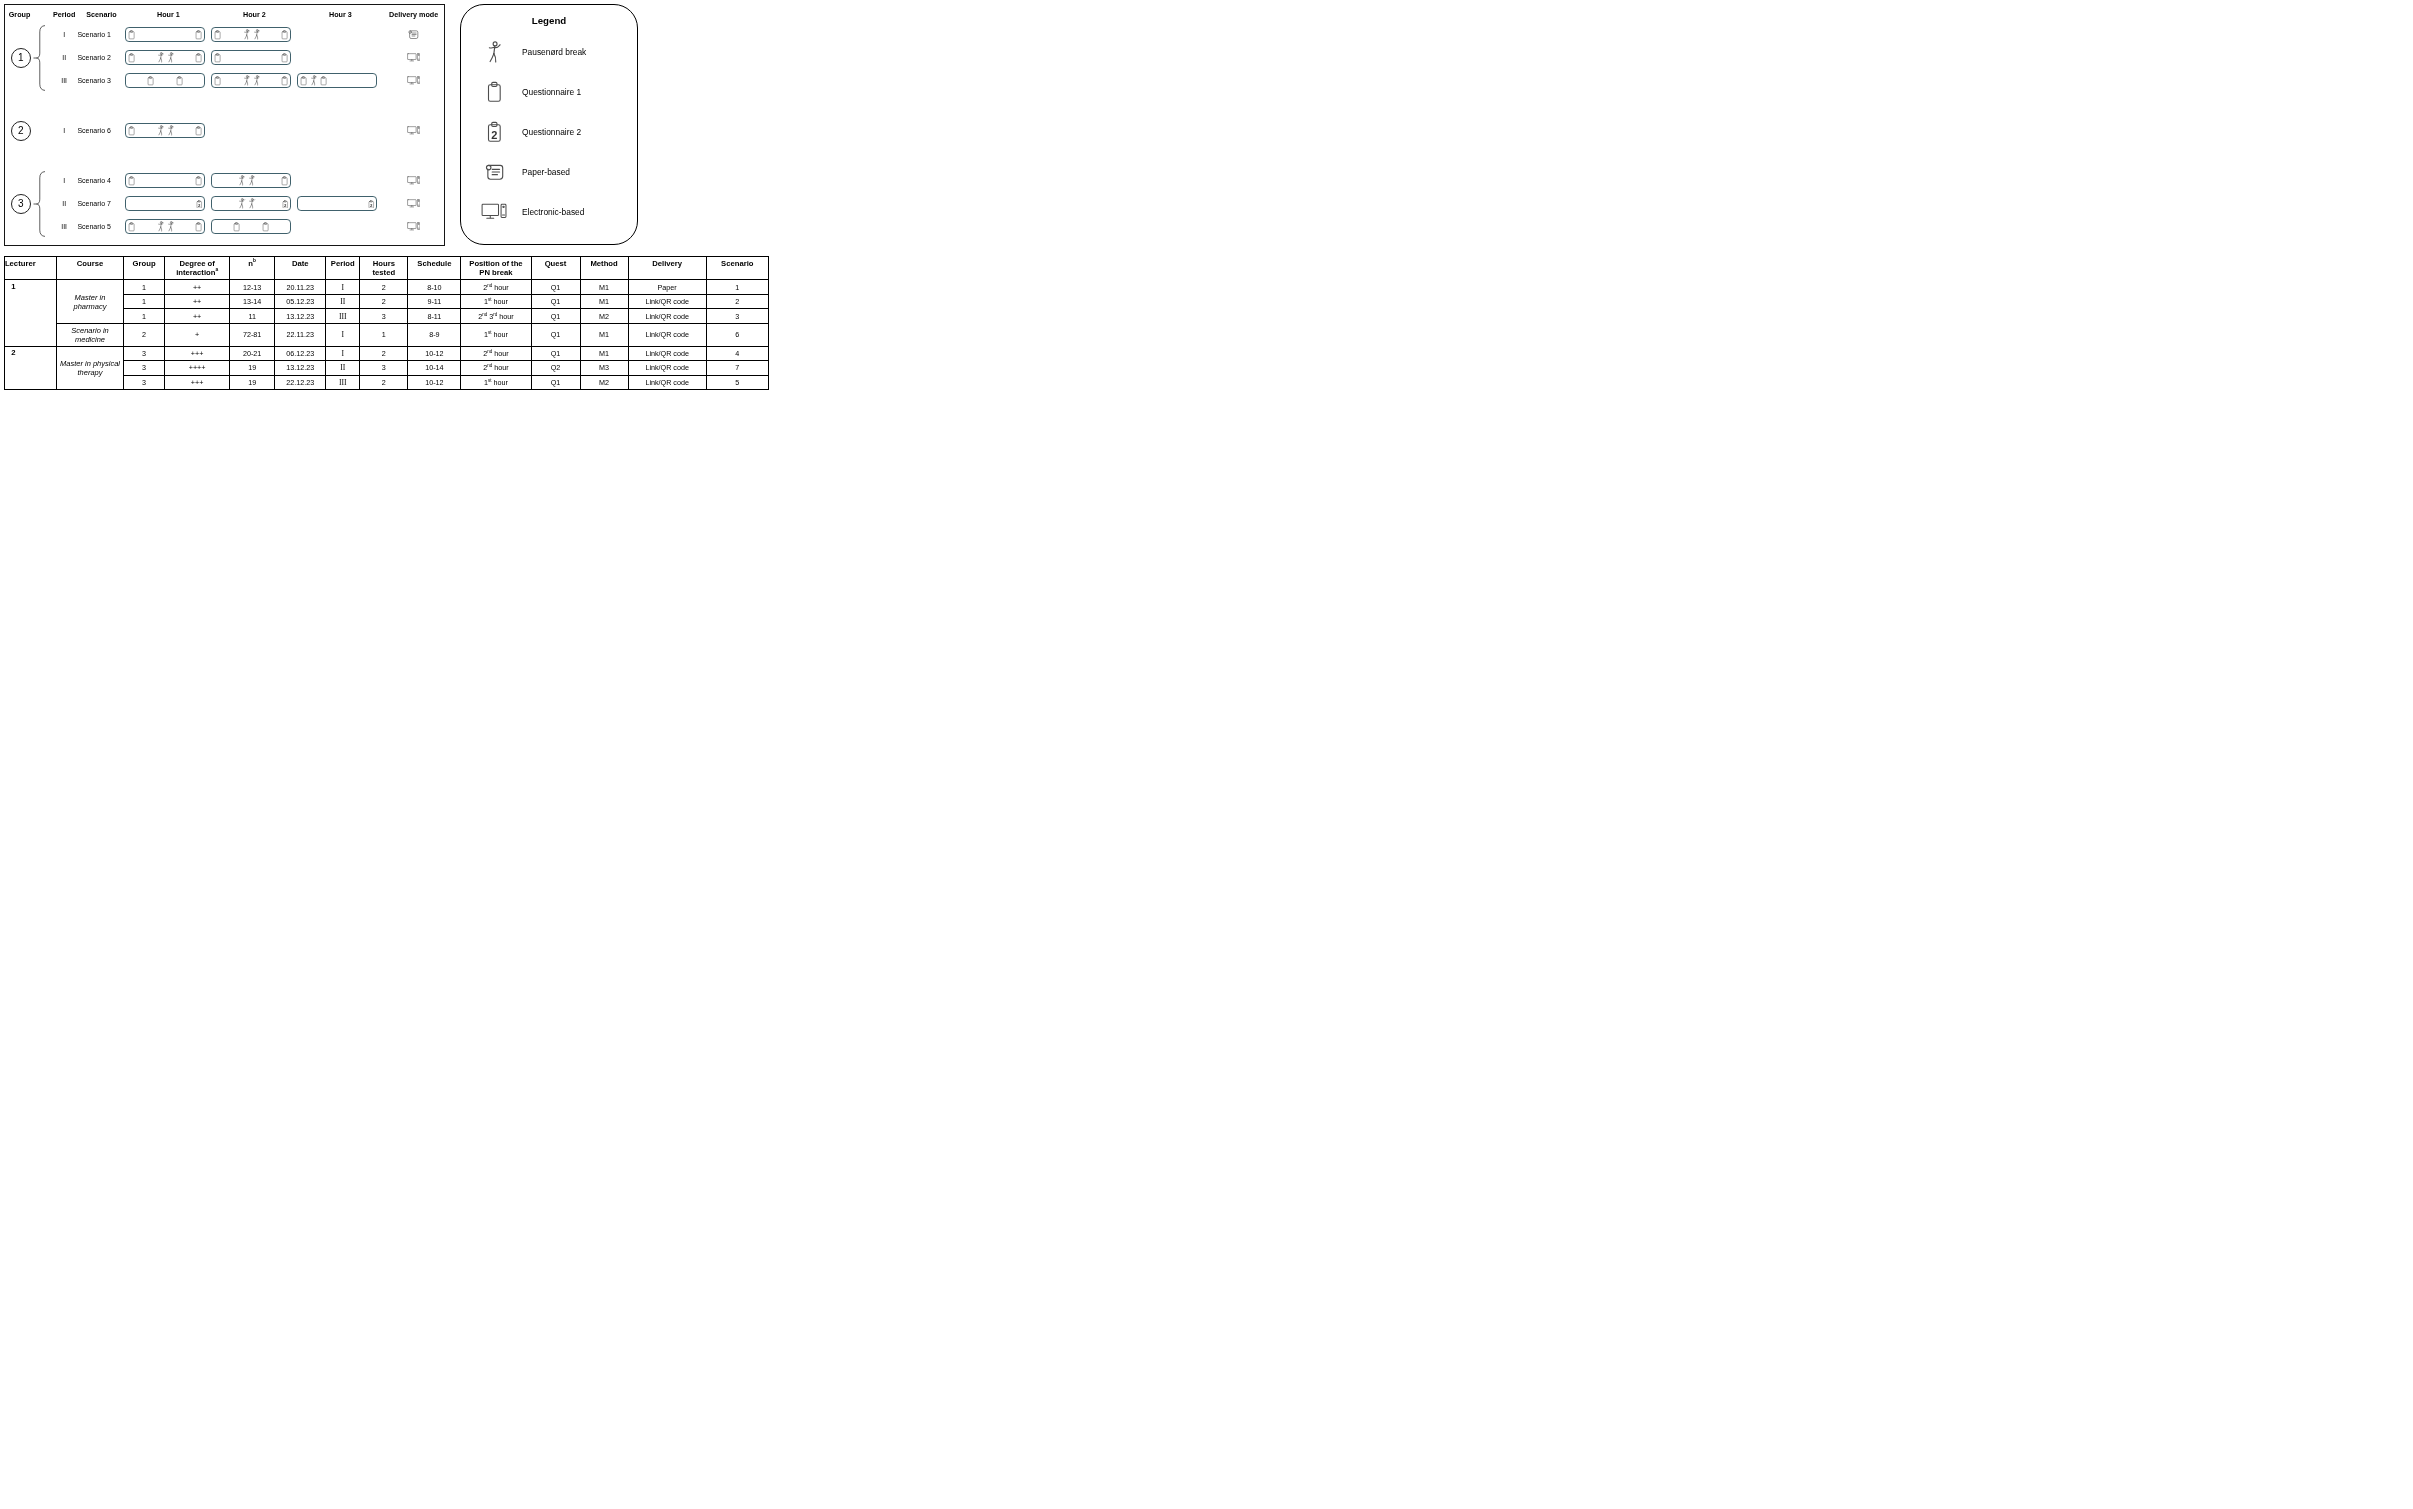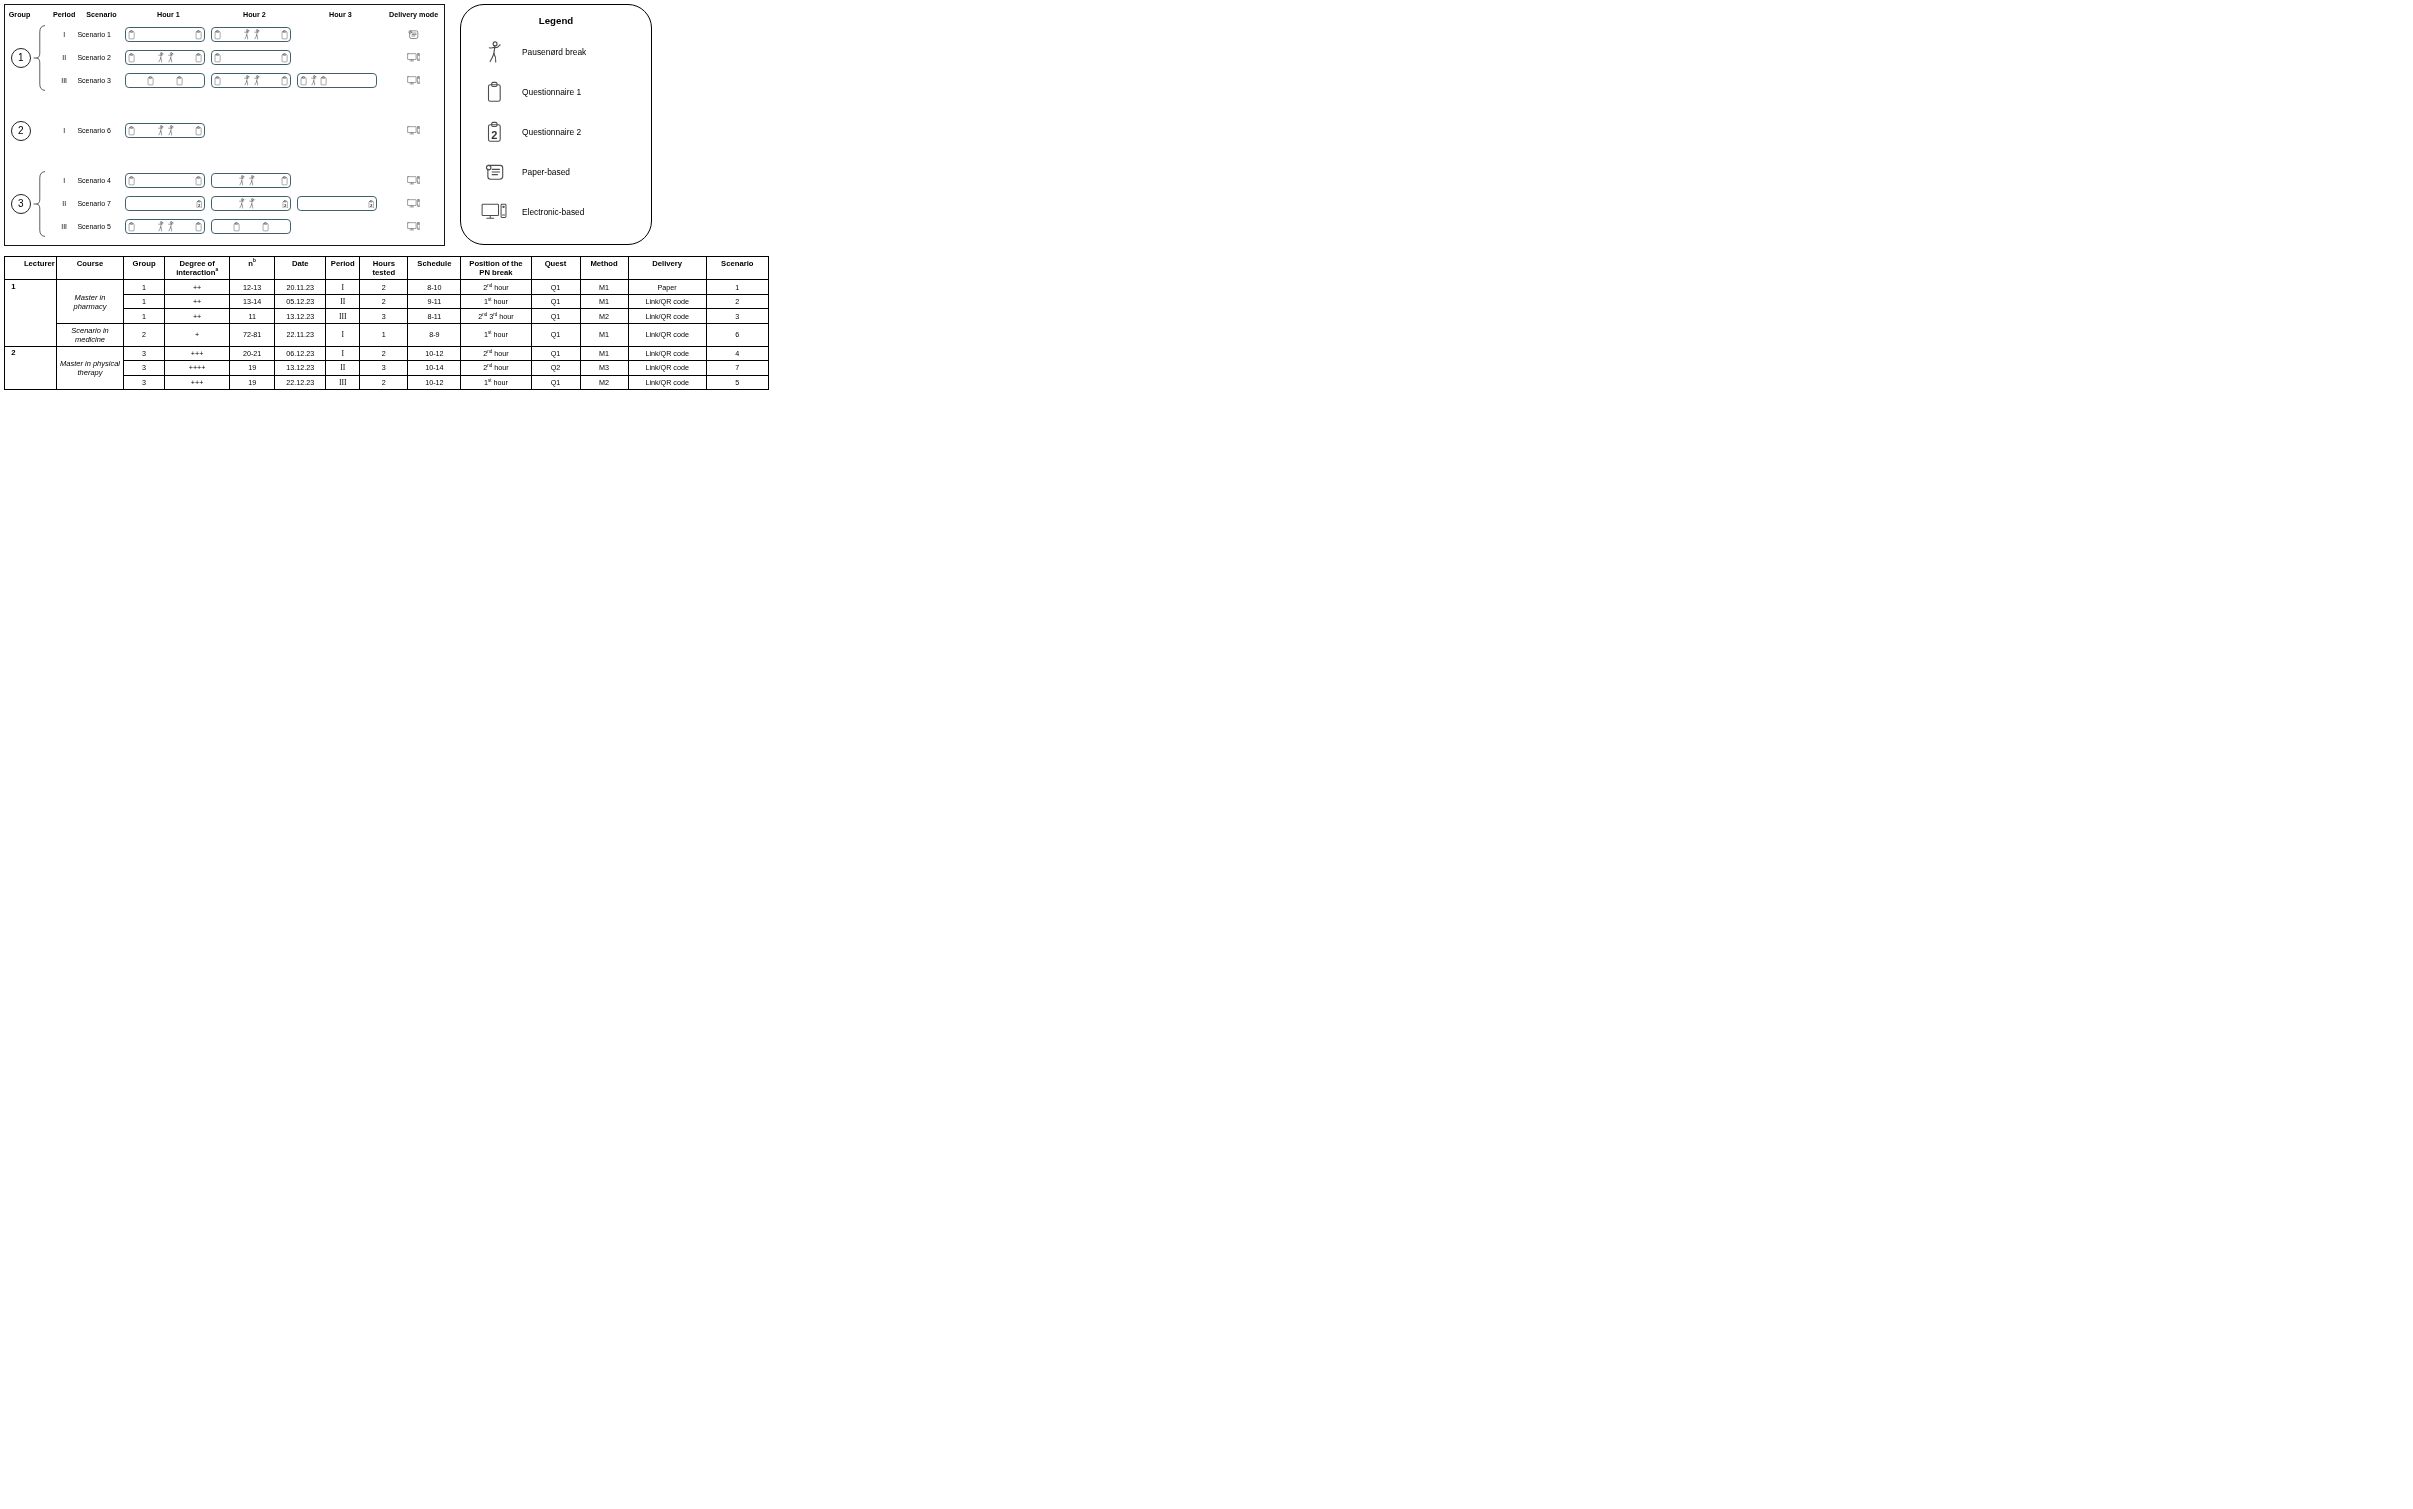--- a/index.html
+++ b/index.html
@@ -27,35 +27,35 @@
   .cell-period{width:26.5px;text-align:center;font-size:6.8px}
   .cell-scenario{width:48px;font-size:7px}
   .hour-cell{width:86px}
   .hour-box{width:80px;height:15px;border:0.8px solid #40616c;border-radius:3.9px;display:flex;
     align-items:center;gap:2.4px;padding:0 1.9px;background:#fff}
   .spacer{flex:1 1 auto}
   .delivery-cell{flex:1;display:flex;justify-content:center;align-items:center}
   .icon{display:inline-flex;align-items:center}
 
   
-  .legend-panel{position:absolute;left:460px;top:3.9px;width:192px;height:241px;border:1.4px solid #000;
+  .legend-panel{position:absolute;left:460px;top:3.9px;width:178px;height:241px;border:1.4px solid #000;
     border-radius:24px;background:#fff}
   .legend-title{margin-top:9.7px;text-align:center;font-size:9.7px;font-weight:700}
   .legend-items{margin-top:6.8px}
   .legend-item{display:flex;align-items:center;height:40px}
   .legend-icon{width:54px;padding-left:12.6px;display:flex;justify-content:center}
   .legend-label{font-size:8.4px;margin-left:7px}
 
   
   .table-section{position:absolute;left:3.9px;top:256px;width:765px}
   table.schedule{border-collapse:collapse;width:100%;table-layout:fixed;border:1px solid #000}
   .schedule th,.schedule td{border:0.5px solid #000;padding:1.9px;text-align:center;vertical-align:middle;
     font-size:7.2px;overflow:hidden}
   .schedule thead th{font-weight:700;font-size:7.7px;vertical-align:top;padding-top:2.4px;border-bottom:1.4px double #000}
-  .schedule thead th:first-child{text-align:left;padding-left:19px}
+  .schedule thead th:first-child{text-align:left;padding-left:0}
   .schedule td.lecturer{font-weight:700;text-align:left;padding-left:6.3px;vertical-align:top;
     border-right:1.4px double #000;font-size:7.7px}
   .schedule td.course{font-style:italic;font-size:7.5px}
   .schedule tr.group-start td{border-top:1.4px double #000}
   .schedule tr.course-start td{border-top:0.7px solid #000}
   .schedule td.col-period{font-family:"Liberation Serif",serif;font-size:7.7px}
   .schedule tbody tr{height:14.5px}
 </style>
 </head>
 <body>

